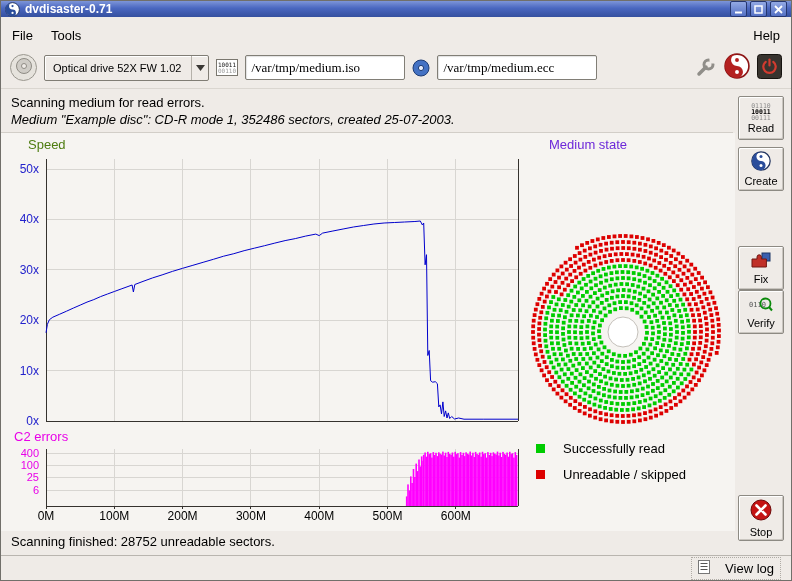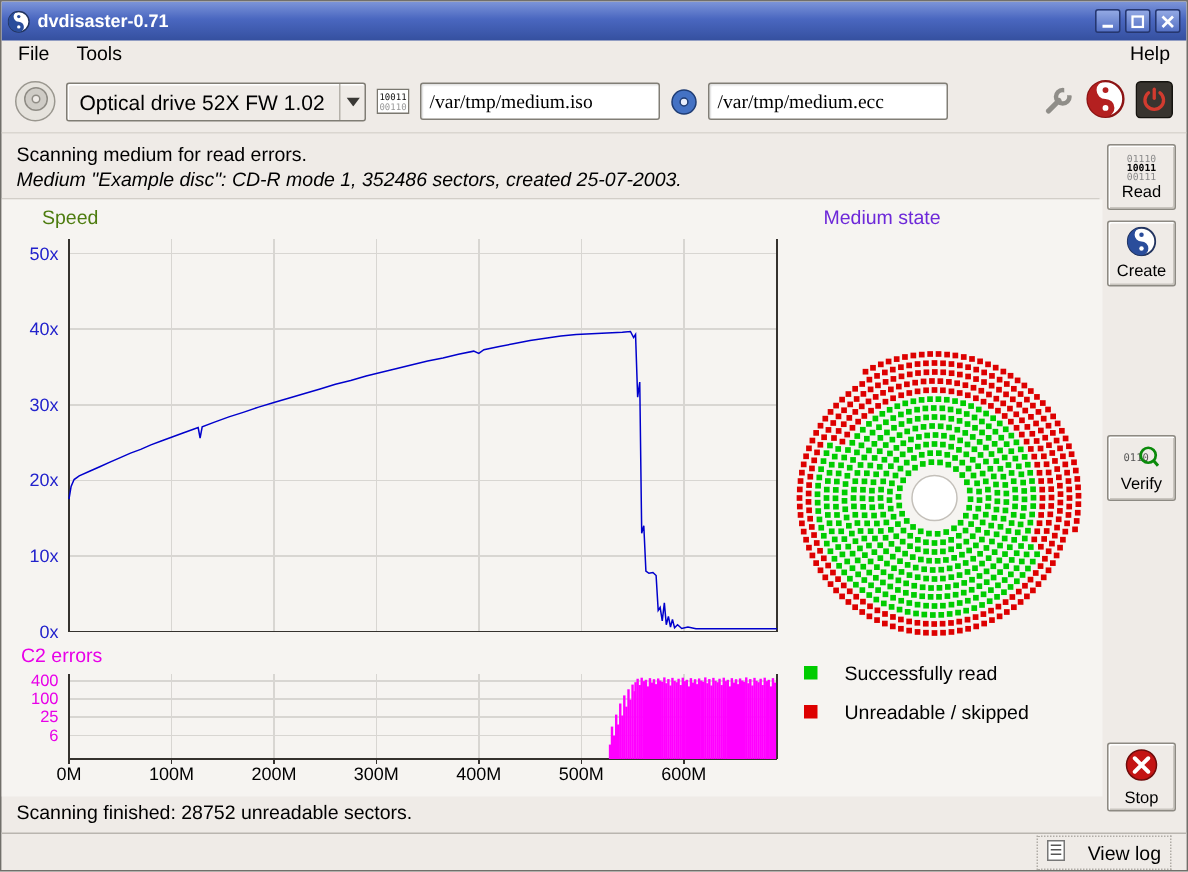--- a/index.html
+++ b/index.html
@@ -1,39 +1,39 @@
 <!DOCTYPE html>
 <html><head>
 <meta charset="utf-8">
 <style>
   *{box-sizing:border-box}
   html,body{margin:0;padding:0}
   body{width:792px;height:581px;position:relative;overflow:hidden;
        font-family:"Liberation Sans",sans-serif;background:#efebe7;
        border:1px solid #716f6a}
   
-  .titlebar{position:absolute;top:0;left:0;right:0;height:26px;display:flex;align-items:center;
+  .titlebar{position:absolute;top:0;left:0;right:0;height:16px;display:flex;align-items:center;
             gap:5px;padding:0 4px;background:linear-gradient(180deg,#7d95d9 0%,#4a67c0 45%,#35509f 100%)}
   .title-text{color:#fff;font-weight:bold;font-size:12px}
   .win-btns{margin-left:auto;display:flex;gap:3px}
   .win-btn{width:17px;height:16px;border:1px solid #26376f;border-radius:2px;cursor:pointer;
            background:linear-gradient(180deg,#93a9e4,#5470c4);display:flex;align-items:center;justify-content:center}
   
   .menubar{position:absolute;top:22px;left:0;right:0;height:24px;display:flex;align-items:center;
            padding:0 2px;font-size:13px}
   .menu-item{padding:3px 9px;cursor:pointer}
   .menu-right{margin-left:auto}
   
   .toolbar{position:absolute;top:46px;left:0;right:0;height:42px;display:flex;align-items:center;
            gap:7px;padding:0 9px;border-bottom:1px solid #dad6d0}
   .round-btn{width:27px;height:27px;border-radius:50%;border:1px solid #9a978f;background:#e6e3dd;
              display:flex;align-items:center;justify-content:center;padding:0;cursor:pointer}
   .combo{height:26px;display:flex;align-items:stretch;background:#efebe7;border:1px solid #807d75;
          border-radius:2px;box-shadow:inset 1px 1px 0 #fff;cursor:pointer}
-  .combo-text{padding:0 10px 0 8px;display:flex;align-items:center;font-size:14px;white-space:nowrap}
+  .combo-text{padding:0 10px 0 8px;display:flex;align-items:center;font-size:11px;white-space:nowrap}
   .combo-arrow{width:17px;border-left:1px solid #b5b1aa;display:flex;align-items:center;justify-content:center}
   .entry{height:25px;width:160px;border:1px solid #817e76;border-radius:2px;background:#fff;
          font-family:Liberation Serif, serif;font-size:13px;padding:2px 5px;
          box-shadow:inset 1px 1px 1px rgba(0,0,0,.12)}
   .icon-wrap{display:flex;align-items:center}
   .spacer{flex:1}
   .flat-btn{background:none;border:none;padding:0;display:flex;align-items:center;cursor:pointer}
   
   .infobar{position:absolute;top:88px;left:0;width:732px;height:44px;padding:5px 0 0 10px;
            border-bottom:1px solid #d2cec8}
@@ -1134,20 +1134,27 @@
   </button>
   <button class="side-btn" style="top:56px">
     <span><svg width="20" height="20" viewBox="0 0 24 24">
           <circle cx="12" cy="12" r="11" fill="#fff" stroke="#22345f" stroke-width="1.5"></circle>
           <path d="M12 1 a11 11 0 0 0 0 22 a5.5 5.5 0 0 0 0 -11 a5.5 5.5 0 0 1 0 -11 z" fill="#2a4d9b"></path>
           <circle cx="12" cy="6.5" r="1.8" fill="#2a4d9b"></circle>
           <circle cx="12" cy="17.5" r="1.8" fill="#fff"></circle>
         </svg></span>
     <span class="side-label">Create</span>
   </button>
+  <button class="side-btn" style="top:155px">
+    <span><svg width="22" height="18">
+          <rect x="12" y="2" width="8" height="8" fill="#3a5fae" stroke="#1d3666"></rect>
+          <path d="M2 8 h5 v-2 a2.2 2.2 0 1 1 4.4 0 v2 h5 v8 h-14.4 z" fill="#c03028" stroke="#701812"></path>
+        </svg></span>
+    <span class="side-label">Fix</span>
+  </button>
   <button class="side-btn" style="top:199px">
     <span><svg width="24" height="17">
           <text x="0" y="11" font-size="7" font-family="DejaVu Sans Mono,monospace" fill="#555">0110</text>
           <circle cx="16.5" cy="7.5" r="5" fill="none" stroke="#0b8a0b" stroke-width="1.8"></circle>
           <line x1="20" y1="11" x2="23" y2="14.5" stroke="#0b8a0b" stroke-width="2"></line>
         </svg></span>
     <span class="side-label">Verify</span>
   </button>
   <button class="side-btn" style="top:404px;height:46px">
     <span><svg width="24" height="24">

